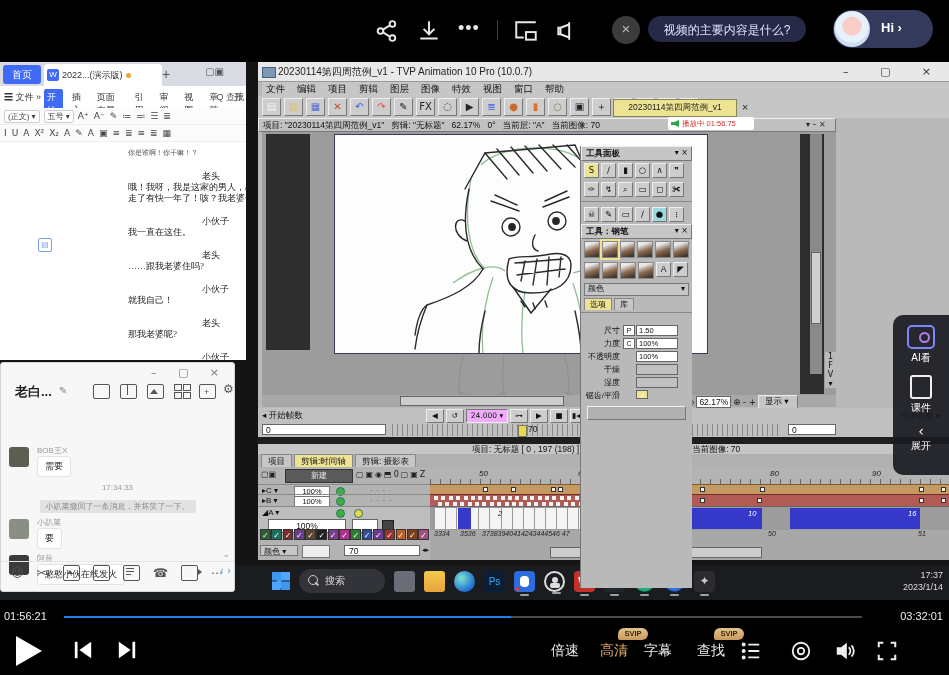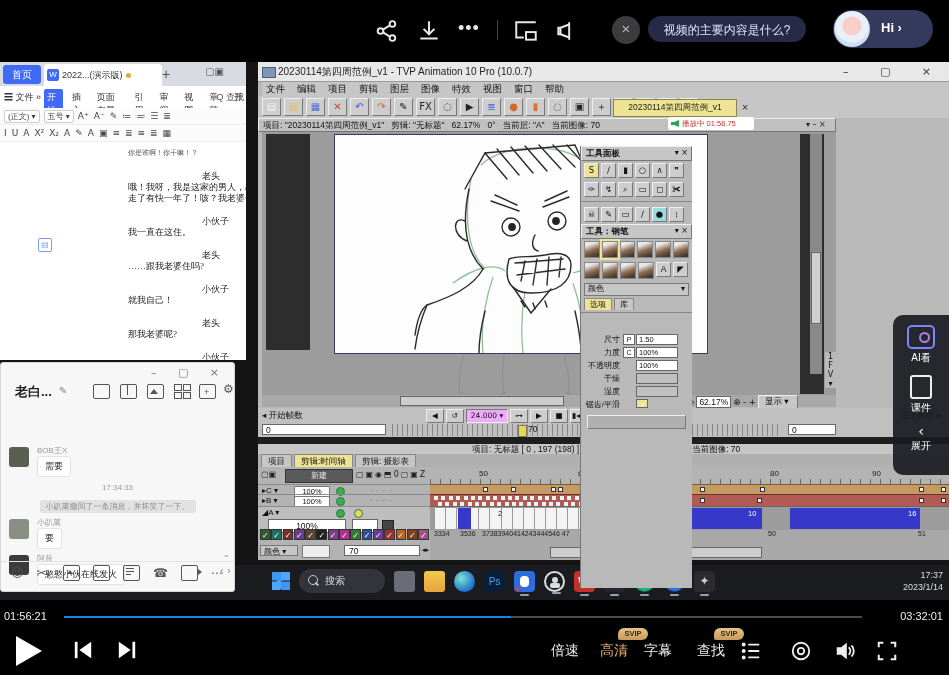--- a/index.html
+++ b/index.html
@@ -150,21 +150,21 @@
   #a-box1{position:absolute;left:94px;top:12px;width:24px;height:12px;background:#fff;border:1px solid #666;}
   #a-box2{position:absolute;left:124px;top:13px;width:10px;height:10px;background:#444;border:1px solid #222;}
   #checksrow{position:absolute;left:2px;top:62px;height:12px;display:flex;gap:0.5px;}
   .chk{width:10.8px;height:11px;color:#fff;font-size:8px;text-align:center;line-height:11px;border:1px solid #333;box-sizing:border-box;}
   #tl-bottom{position:absolute;left:0;top:75px;width:172px;height:18px;background:#b3b3b3;}
   #color-dd{position:absolute;left:2px;top:3px;width:38px;height:11px;background:#c6c6c6;border:1px solid #777;
             font-size:8px;line-height:11px;padding-left:3px;box-sizing:border-box;}
   #color-sw{position:absolute;left:44px;top:3px;width:26px;height:11px;background:#eee;border:1px solid #777;}
   #fr-field{position:absolute;left:86px;top:3px;width:76px;height:11px;background:#fff;border:1px solid #666;
             font-size:8.5px;line-height:11px;padding-left:4px;box-sizing:border-box;}
-  #tl-track{position:absolute;left:172px;top:0;width:519px;height:93px;}
+  #tl-track{position:absolute;left:172px;top:0;width:519px;height:93px;font-style:italic;}
   #tl-ruler{position:absolute;left:0;top:0;width:519px;height:17px;background:#b3b3b3;
      background-image:repeating-linear-gradient(90deg,#666 0 1px,transparent 1px 10px);background-position:0 bottom;background-size:100% 5px;background-repeat:no-repeat;}
   .rlab{position:absolute;top:2px;font-size:8px;color:#222;}
   #trkC{position:absolute;left:0;top:17px;width:519px;height:10px;background:#c59a62;border-top:1px solid #7a5c30;}
   #trkB{position:absolute;left:0;top:27px;width:519px;height:12px;background:#b25b55;border-top:1px solid #6e2f2c;}
   #trkB .dense{position:absolute;left:4px;width:236px;height:4px;
      background:repeating-linear-gradient(90deg,#f2f2f2 0 4px,transparent 4px 7.4px);}
   #trkA{position:absolute;left:0;top:39px;width:519px;height:23px;background:#9c9c9c;border-top:1px solid #666;}
   #cells{position:absolute;left:4px;top:1px;width:222px;height:21px;background:#f4f4f4;
      background-image:repeating-linear-gradient(90deg,#999 0 1px,transparent 1px 11.1px);}
@@ -185,21 +185,21 @@
   .pico.sel{background:#ede393;}
   .pico.cyan{background:#9adbe0;}
   .brush{width:14px;height:15px;background:linear-gradient(160deg,#e9e9e9 20%,#8a6a52 55%,#41372e 90%);
          border:1px solid #888;}
   .brush.sel{outline:2px solid #ede393;}
   #colorbar{margin:2px 3px;height:11px;background:#c6c6c6;border:1px solid #777;font-size:8px;line-height:10px;padding-left:3px;position:relative;}
   #colorbar i{position:absolute;right:3px;top:0;font-style:normal;}
   #opt-tabs{display:flex;gap:2px;padding-left:3px;margin-top:2px;}
   #opt-tabs span{border:1px solid #888;border-bottom:none;padding:0 5px;font-size:8px;line-height:11px;background:#c6c6c6;}
   #opt-tabs span.on{background:#ede393;}
-  #params{position:relative;margin-top:2px;border-top:1px solid #888;padding-top:20px;}
+  #params{position:relative;margin-top:2px;border-top:1px solid #888;padding-top:11px;}
   .prow{position:relative;height:13px;}
   .plab{position:absolute;right:72px;top:1px;font-size:8px;}
   .pbadge{position:absolute;left:42px;top:1px;width:10px;height:9px;background:#fff;border:1px solid #666;
           font-size:7px;text-align:center;line-height:9px;}
   .pval{position:absolute;left:55px;top:1px;width:38px;height:9px;background:#fff;border:1px solid #666;
         font-size:7.5px;line-height:9px;padding-left:2px;}
   .pval.empty{background:#c0c0c0;}
   .pval.chk{background:#ede393;width:12px;}
   #rp-btn{margin:4px 6px;height:12px;background:#b0b0b0;border:1px solid;border-color:#eee #777 #777 #eee;}
   

